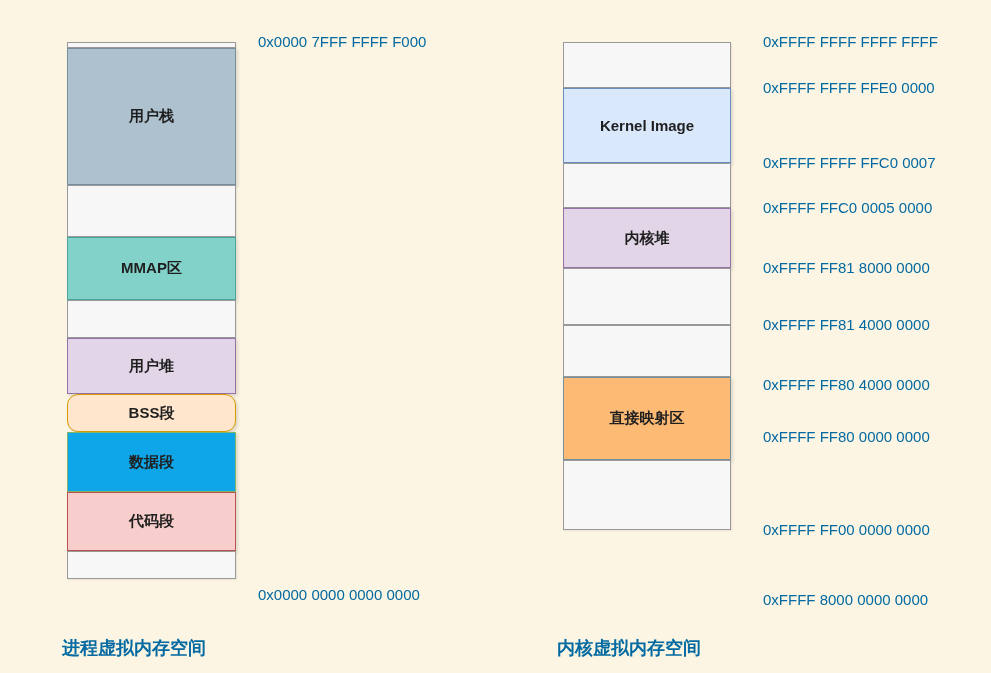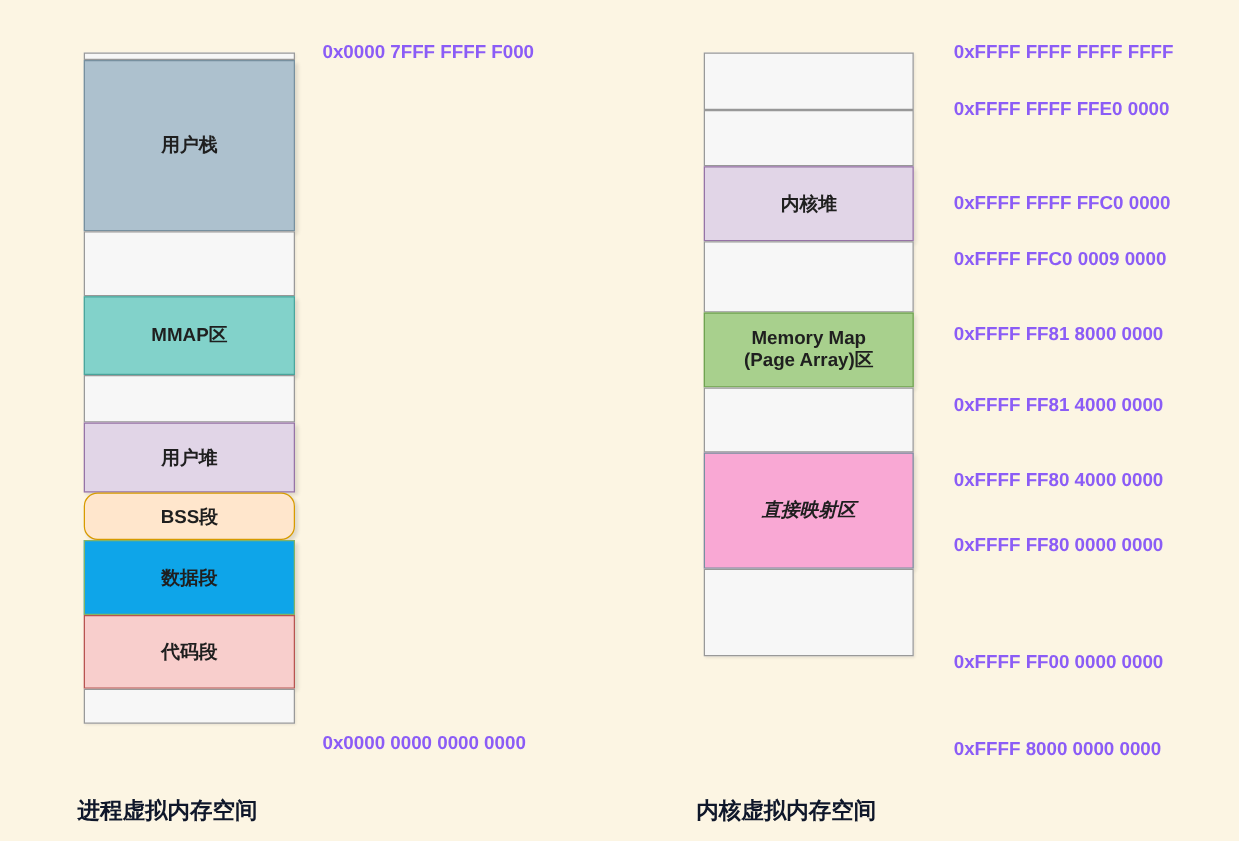--- a/index.html
+++ b/index.html
@@ -26,35 +26,35 @@
     text-align:center;
     font-weight:bold;
     font-size:15px;
     color:#1f1f1f;
     white-space:pre-line;
     box-shadow:2px 2px 3px rgba(0,0,0,0.12);
   }
   .segment.empty { box-shadow:1px 1px 2px rgba(0,0,0,0.08); }
   .addr {
     position:absolute;
-    font-weight:bold;
+    font-weight:normal;
     font-size:15px;
-    color:#8b5cf6;
+    color:#0369a1;
     white-space:nowrap;
     height:20px;
     line-height:20px;
   }
   #left-addrs  .addr { left:258px; }
   #right-addrs .addr { left:763px; }
   .title {
     position:absolute;
     top:636px;
     font-weight:bold;
     font-size:18px;
-    color:#0f172a;
+    color:#0369a1;
     white-space:nowrap;
     text-align:center;
   }
   .left-title  { left:62px; }
   .right-title { left:557px; }
 </style>
 </head>
 <body>
 
 <div class="canvas">
@@ -72,34 +72,33 @@
       <div class="segment empty" style="height: 28px; background: rgb(247, 247, 247); border-color: rgb(153, 153, 153);"></div>
     </div>
   <div id="left-addrs">
       <div class="addr" style="top: 32px;">0x0000 7FFF FFFF F000</div>
       <div class="addr" style="top: 585px;">0x0000 0000 0000 0000</div>
     </div>
   <div class="title left-title">进程虚拟内存空间</div>
 
   <div class="column" id="right-column">
       <div class="segment empty" style="height: 46px; background: rgb(247, 247, 247); border-color: rgb(153, 153, 153);"></div>
+      <div class="segment" style="height: 75px; background: rgb(218, 232, 252); border-color: rgb(108, 142, 191);">Kernel Image</div>
       <div class="segment empty" style="height: 45px; background: rgb(247, 247, 247); border-color: rgb(153, 153, 153);"></div>
       <div class="segment" style="height: 60px; background: rgb(225, 213, 231); border-color: rgb(150, 115, 166);">内核堆</div>
       <div class="segment empty" style="height: 57px; background: rgb(247, 247, 247); border-color: rgb(153, 153, 153);"></div>
-      <div class="segment" style="height: 60px; background: rgb(168, 208, 141); border-color: rgb(112, 163, 81);">Memory Map
-(Page Array)区</div>
       <div class="segment empty" style="height: 52px; background: rgb(247, 247, 247); border-color: rgb(153, 153, 153);"></div>
-      <div class="segment" style="height: 93px; background: #f9a8d4; border-color: rgb(119, 144, 159); font-style: italic;">直接映射区</div>
+      <div class="segment" style="height: 83px; background: #fdba74; border-color: rgb(119, 144, 159);">直接映射区</div>
       <div class="segment empty" style="height: 70px; background: rgb(247, 247, 247); border-color: rgb(153, 153, 153);"></div>
     </div>
   <div id="right-addrs">
       <div class="addr" style="top: 32px;">0xFFFF FFFF FFFF FFFF</div>
       <div class="addr" style="top: 78px;">0xFFFF FFFF FFE0 0000</div>
-      <div class="addr" style="top: 153px;">0xFFFF FFFF FFC0 0000</div>
-      <div class="addr" style="top: 198px;">0xFFFF FFC0 0009 0000</div>
+      <div class="addr" style="top: 153px;">0xFFFF FFFF FFC0 0007</div>
+      <div class="addr" style="top: 198px;">0xFFFF FFC0 0005 0000</div>
       <div class="addr" style="top: 258px;">0xFFFF FF81 8000 0000</div>
       <div class="addr" style="top: 315px;">0xFFFF FF81 4000 0000</div>
       <div class="addr" style="top: 375px;">0xFFFF FF80 4000 0000</div>
       <div class="addr" style="top: 427px;">0xFFFF FF80 0000 0000</div>
       <div class="addr" style="top: 520px;">0xFFFF FF00 0000 0000</div>
       <div class="addr" style="top: 590px;">0xFFFF 8000 0000 0000</div>
     </div>
   <div class="title right-title">内核虚拟内存空间</div>
 
 </div>

